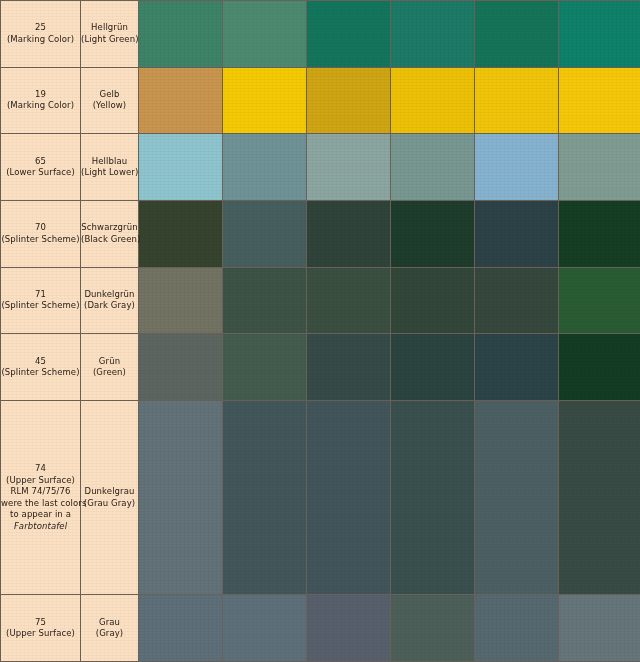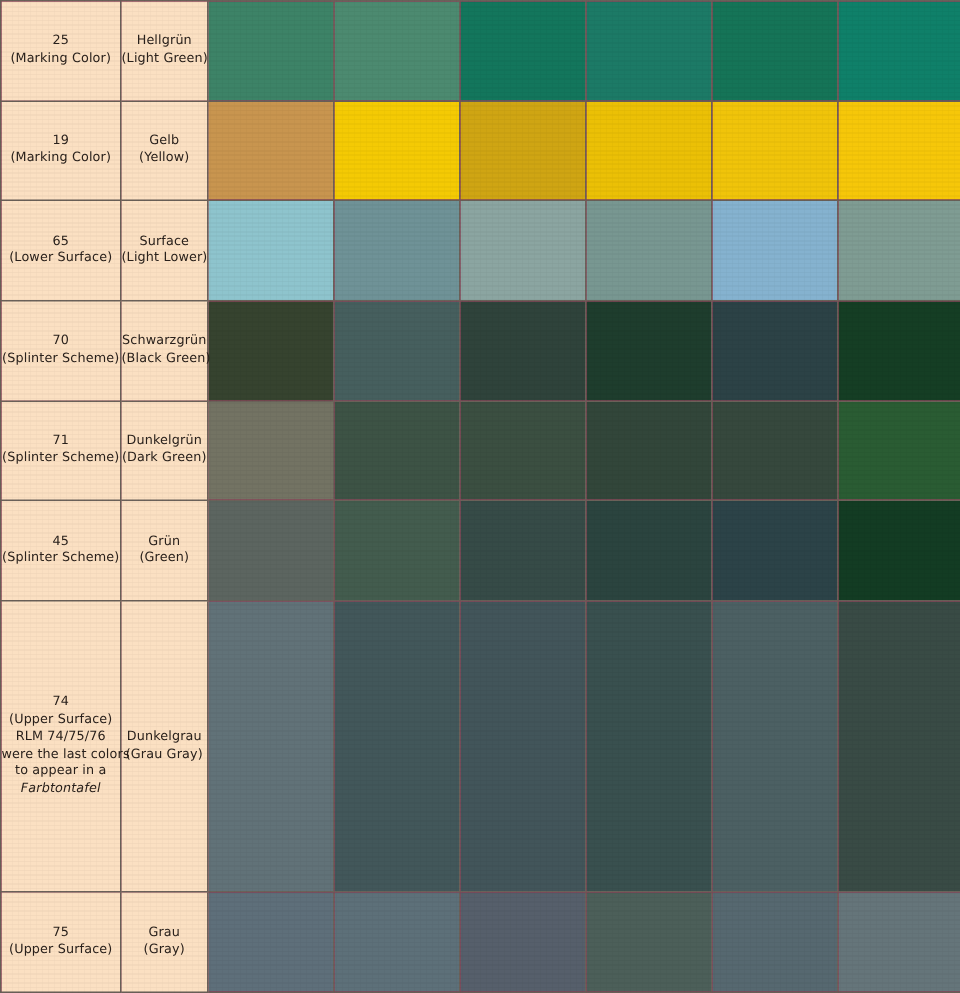--- a/index.html
+++ b/index.html
@@ -7,21 +7,21 @@
     margin: 0;
     padding: 0;
     background: #fbe6cc;
     font-family: "DejaVu Sans", sans-serif;
   }
   #sheet {
     position: relative;
     width: 640px;
     height: 662px;
     overflow: hidden;
-    background: #be185d;
+    background: #84cc16;
   }
   table.rlm {
     border-collapse: collapse;
     width: 640px;
     height: 662px;
     table-layout: fixed;
   }
   table.rlm td {
     padding: 0;
     margin: 0;
@@ -129,21 +129,21 @@
           </td>
         </tr>
         <tr>
           <td class="lbl num">
             <div class="lines">
               <div>65</div>
               <div>(Lower Surface)</div>
             </div>
           </td>
           <td class="lbl name">
-            <div>Surface</div>
+            <div>Hellblau</div>
             <div>(Light Lower)</div>
           </td>
           <td class="sw">
             <span class="swfill" style="background-color: rgb(142, 196, 205);"></span>
           </td>
           <td class="sw">
             <span class="swfill" style="background-color: rgb(111, 146, 151);"></span>
           </td>
           <td class="sw">
             <span class="swfill" style="background-color: rgb(139, 165, 161);"></span>
@@ -190,21 +190,21 @@
         </tr>
         <tr>
           <td class="lbl num">
             <div class="lines">
               <div>71</div>
               <div>(Splinter Scheme)</div>
             </div>
           </td>
           <td class="lbl name">
             <div>Dunkelgrün</div>
-            <div>(Dark Green)</div>
+            <div>(Dark Gray)</div>
           </td>
           <td class="sw">
             <span class="swfill" style="background-color: rgb(115, 115, 99);"></span>
           </td>
           <td class="sw">
             <span class="swfill" style="background-color: rgb(61, 83, 69);"></span>
           </td>
           <td class="sw">
             <span class="swfill" style="background-color: rgb(59, 79, 65);"></span>
           </td>

